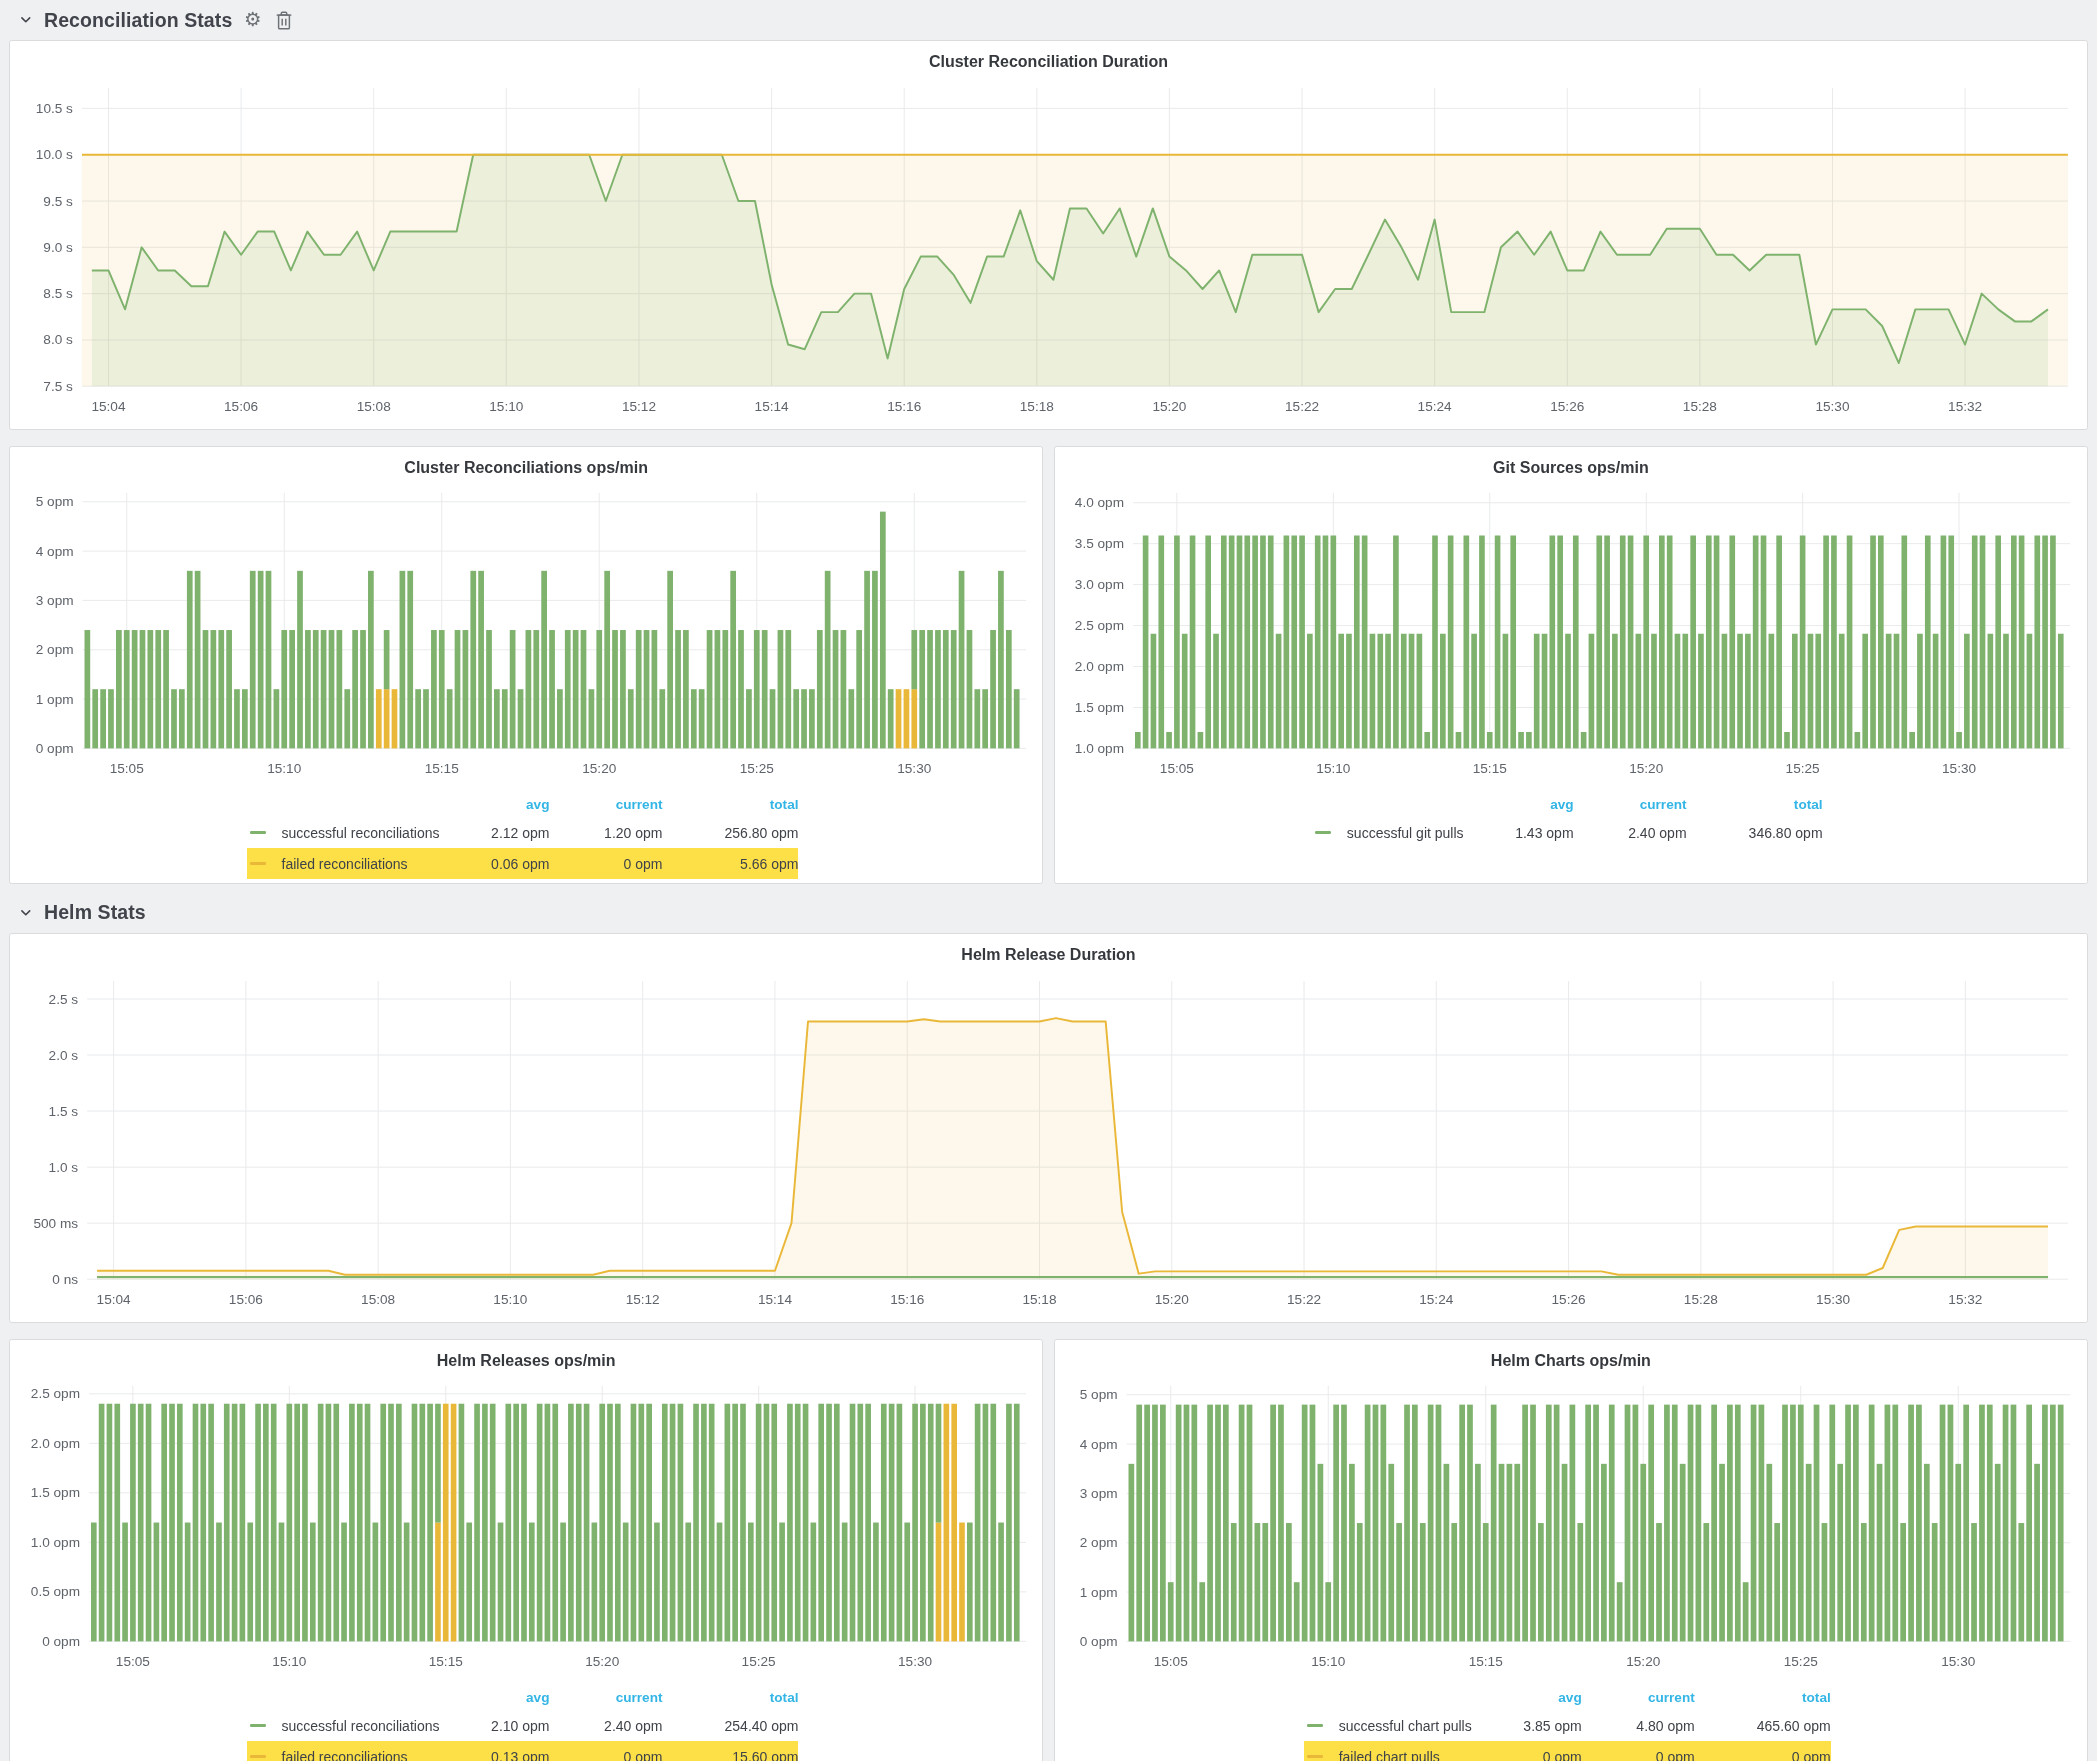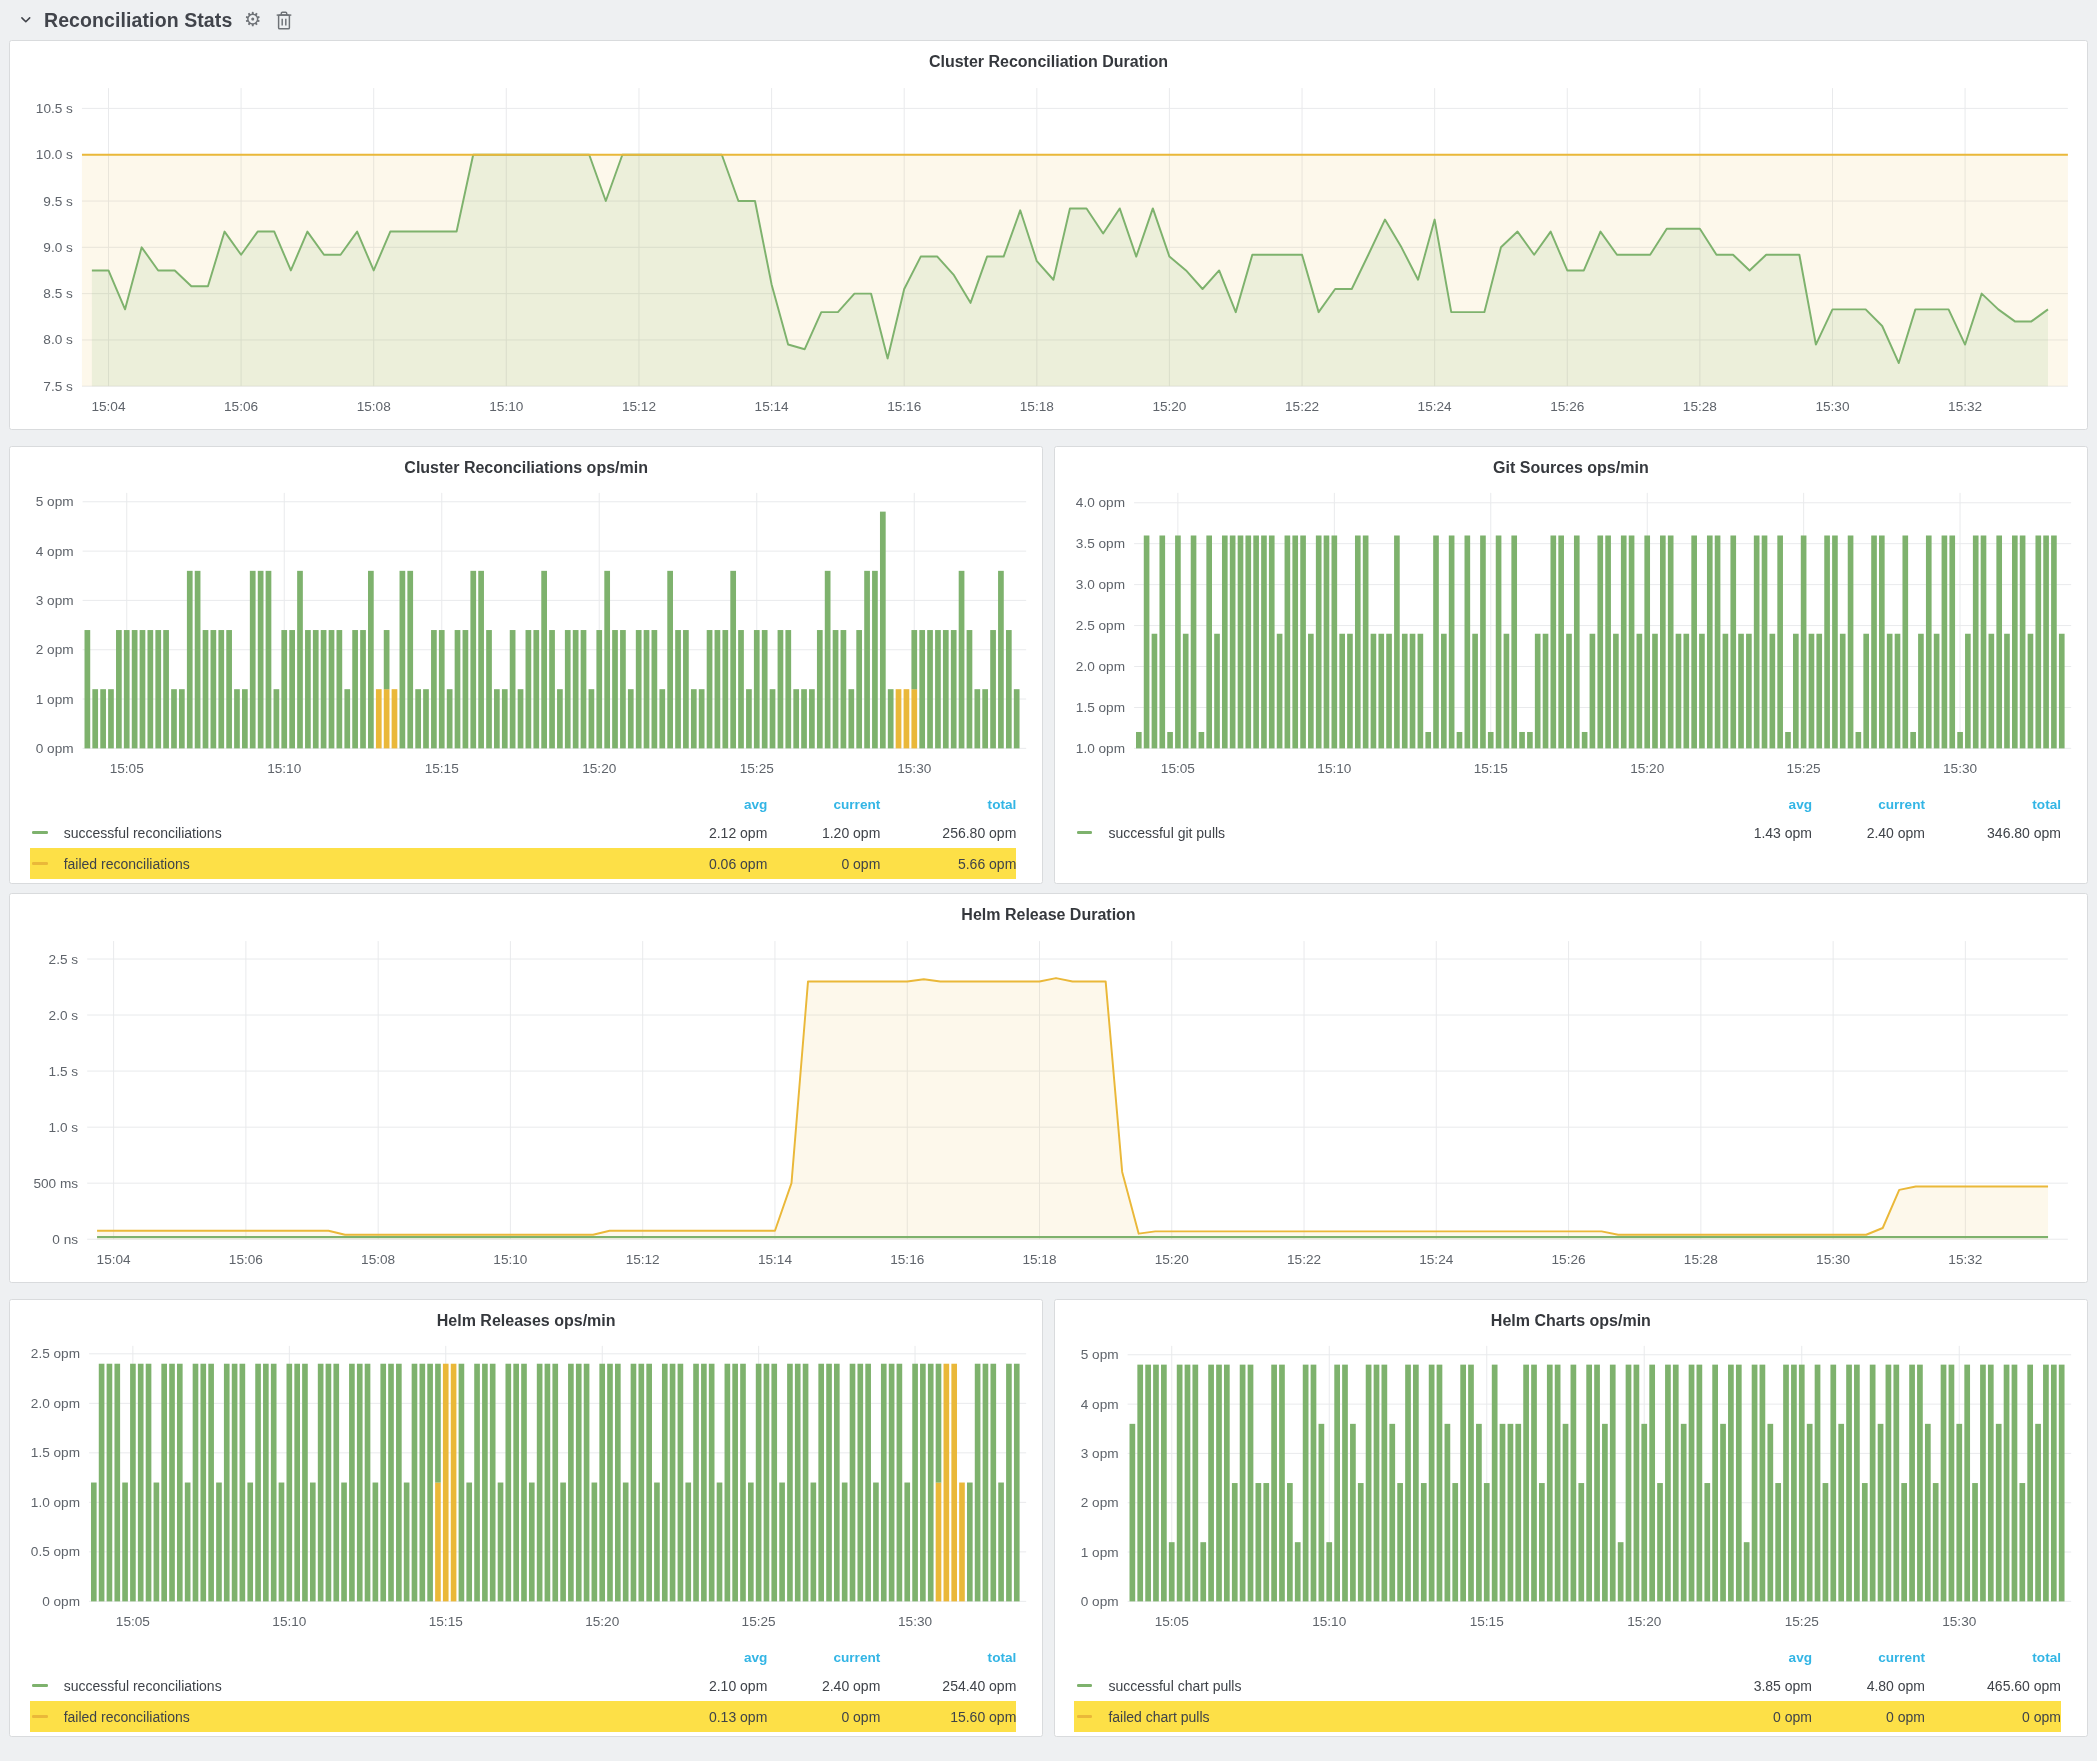--- a/index.html
+++ b/index.html
@@ -6,21 +6,21 @@
   .dashboard{width:2097px;box-sizing:border-box;padding:0 9px 6.5px 9px;}
   .section-header{display:flex;align-items:center;gap:10.4px;height:40px;padding-left:9px;}
   .section-header .sec-title{font-size:19.5px;font-weight:bold;color:#41444b;letter-spacing:0.1px;}
   .section-header svg{display:block;}
   .icon-btn{background:none;border:none;padding:1.3px;cursor:pointer;display:flex;align-items:center;}
   .gear-glyph{font-size:19.5px;color:#6e7277;line-height:1;}
   .panel{background:#ffffff;border:0.6px solid #d9dbdd;border-radius:2.6px;box-sizing:border-box;
          display:flex;flex-direction:column;}
   .panel-full{width:2079px;margin-bottom:16px;}
   .row{display:flex;gap:10.4px;margin-bottom:9px;}
-  .panel-half{flex:1 1 0;min-width:0;}
+  .panel-half{flex:1 1 0;min-width:0;align-items:center;}
   .panel-title{height:34px;display:flex;align-items:center;justify-content:center;
                font-size:16px;font-weight:bold;color:#35383d;margin-top:3.9px;}
   svg.chart{display:block;}
   svg.chart text{font-family:"Liberation Sans",sans-serif;font-size:21px;fill:#5f646b;}
   .legend{padding:1.3px 26px 3.9px 19.5px;}
   .legend-header{display:flex;align-items:center;height:26px;font-size:13.6px;font-weight:bold;color:#33b5e5;}
   .legend-row{display:flex;align-items:center;height:31px;font-size:14px;color:#3f4349;padding-left:2.6px;}
   .legend-row.shaded{background:#fde047;}
   .l-name{flex:1;display:flex;align-items:center;gap:16px;}
   .marker{display:inline-block;width:15.6px;height:2.6px;border-radius:1.3px;background:#999;}
@@ -448,20 +448,28 @@
             <span>successful git pulls</span>
             </span>
           <span class="col-avg">1.43 opm</span>
           <span class="col-cur">2.40 opm</span>
           <span class="col-tot">346.80 opm</span>
         </div>
       </div>
     </div>
   </div>
 
+  <div class="section-header">
+    <span>
+      <svg width="15.6" height="15.6" viewBox="0 0 24 24">
+          <path d="M6 9l6 6 6-6" fill="none" stroke="#41444b" stroke-width="2.4" stroke-linecap="round" stroke-linejoin="round"></path>
+        </svg>
+    </span>
+    <span class="sec-title">Helm Stats</span>
+  </div>
 
   <div class="panel panel-full">
     <div class="panel-title">Helm Release Duration</div>
     <svg class="chart" width="2078" height="350" viewBox="0 0 3204 540">
         <line x1="158.8" y1="14" x2="158.8" y2="474" stroke="#e8e9eb" stroke-width="1.5"></line>
         <line x1="362.9" y1="14" x2="362.9" y2="474" stroke="#e8e9eb" stroke-width="1.5"></line>
         <line x1="567.0" y1="14" x2="567.0" y2="474" stroke="#e8e9eb" stroke-width="1.5"></line>
         <line x1="771.0" y1="14" x2="771.0" y2="474" stroke="#e8e9eb" stroke-width="1.5"></line>
         <line x1="975.1" y1="14" x2="975.1" y2="474" stroke="#e8e9eb" stroke-width="1.5"></line>
         <line x1="1179.2" y1="14" x2="1179.2" y2="474" stroke="#e8e9eb" stroke-width="1.5"></line>

